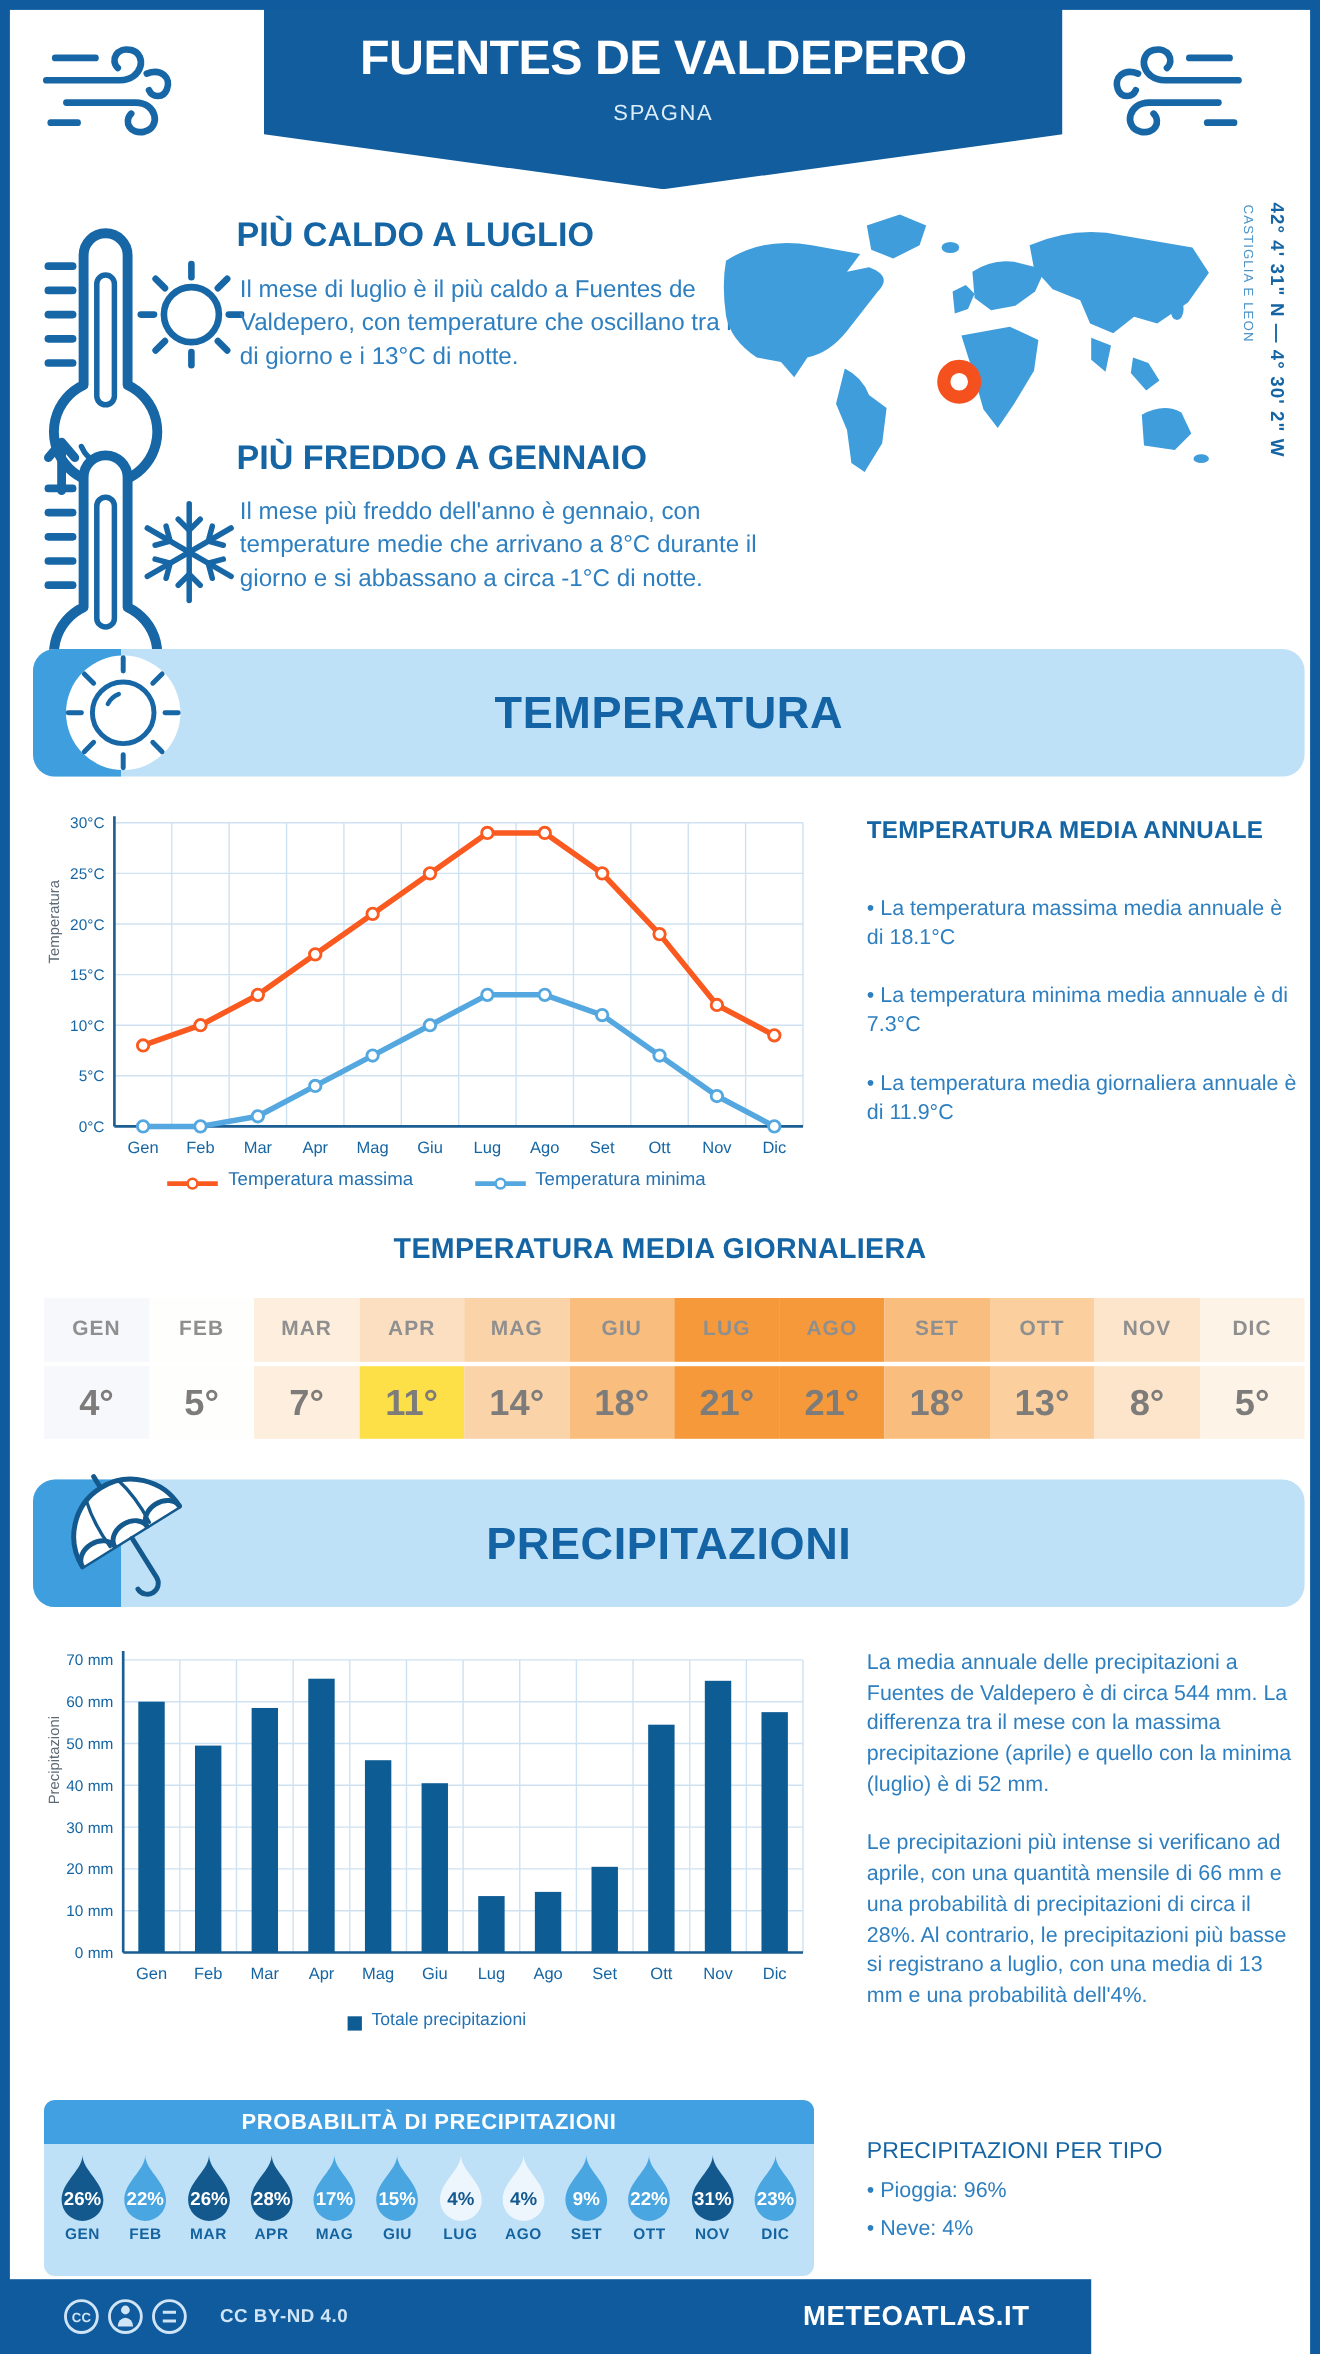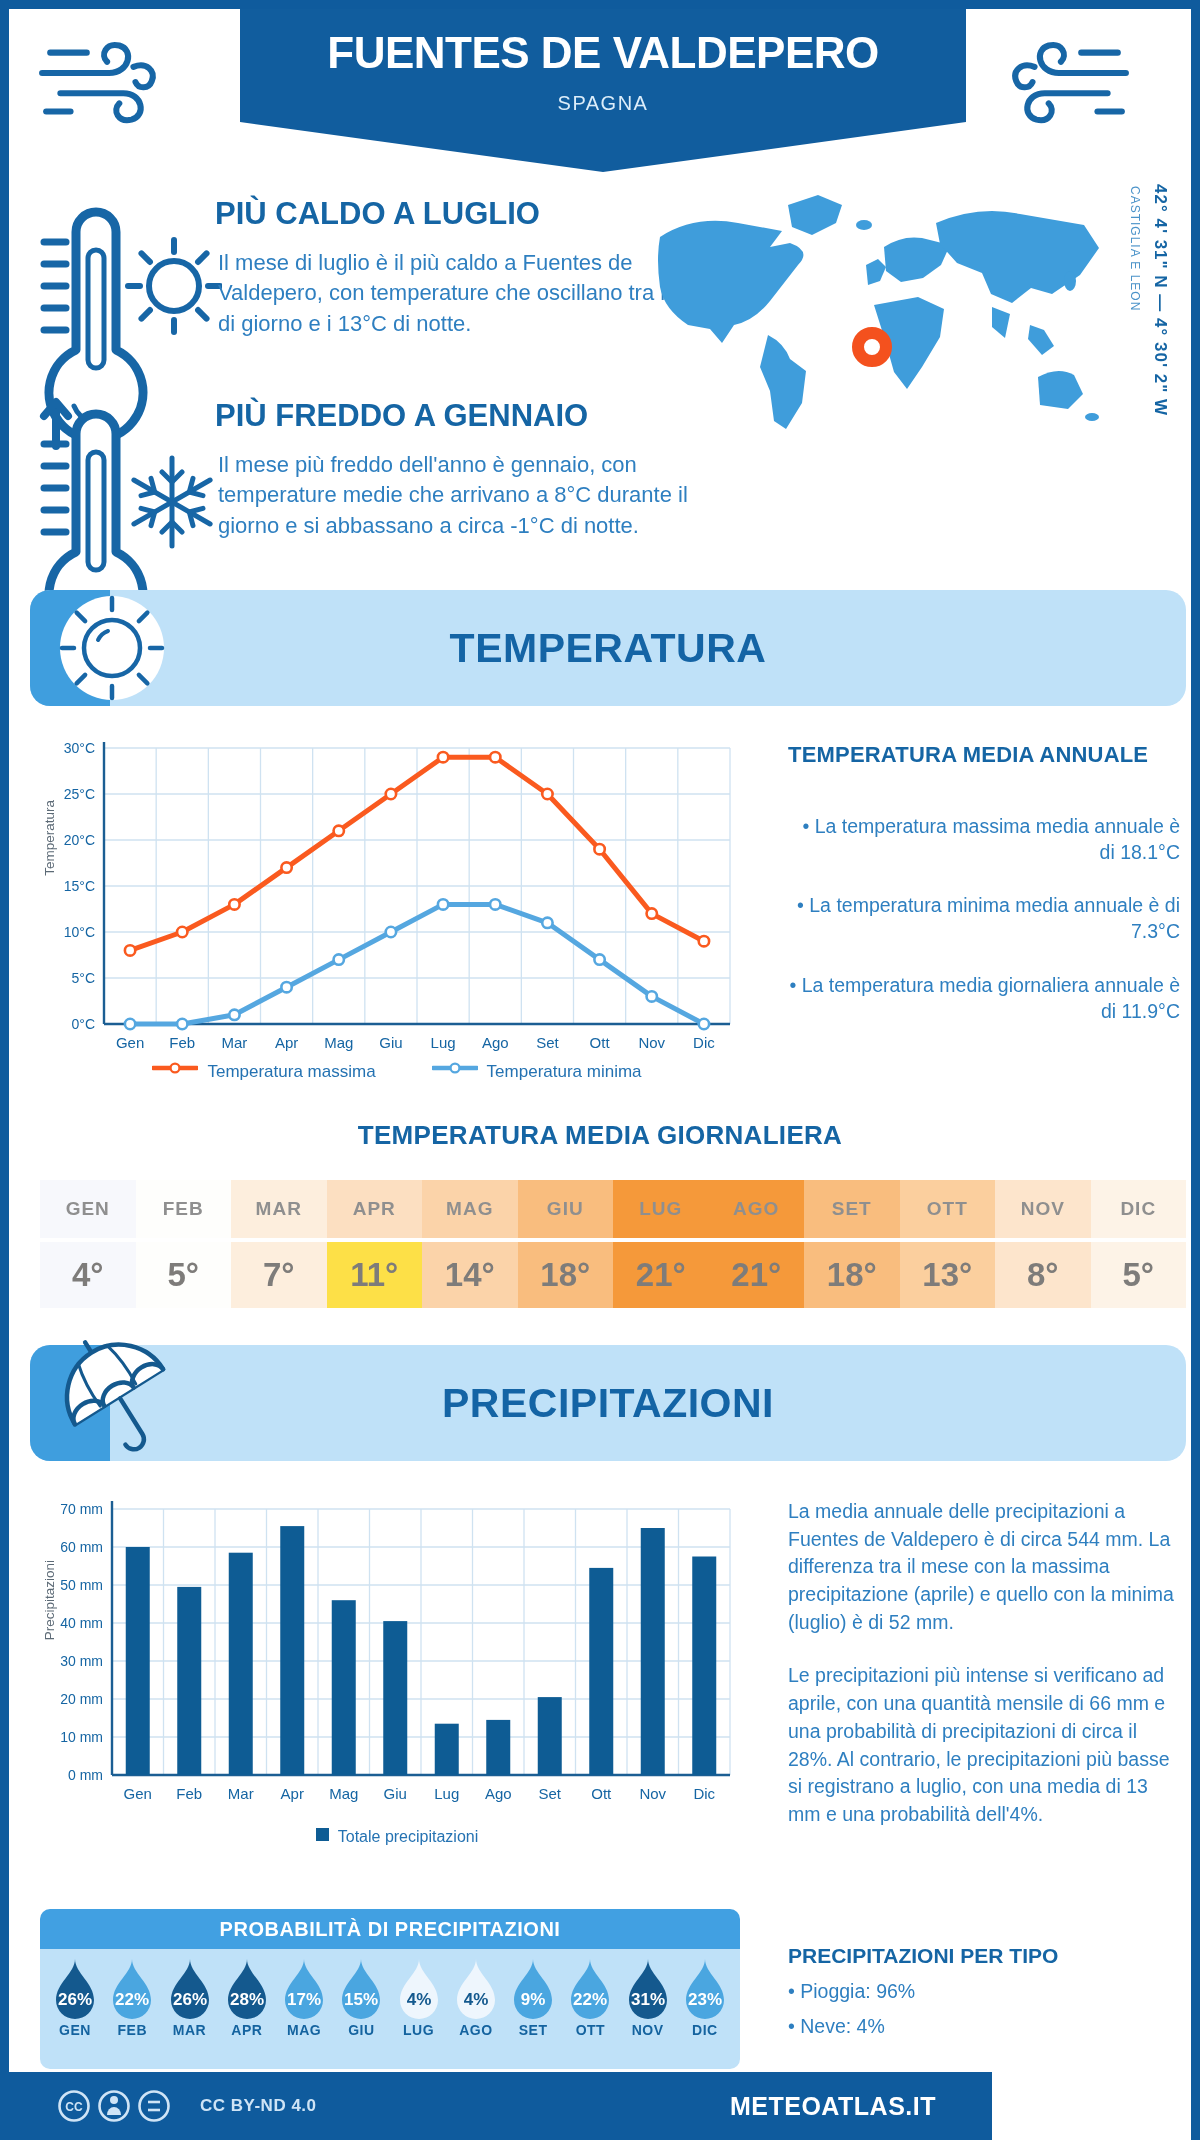--- a/index.html
+++ b/index.html
@@ -43,26 +43,26 @@
   .chartT{position:absolute;left:52px;top:726px;width:690px;height:335px;}
   .chartP{position:absolute;left:52px;top:1478px;width:690px;height:345px;}
   .ylab{position:absolute;writing-mode:vertical-rl;transform:rotate(180deg);font-size:13.5px;color:#5c6a76;}
   .ylabT{left:42px;top:800px;}
   .ylabP{left:42px;top:1560px;}
 
   .legend{position:absolute;display:flex;justify-content:center;align-items:center;gap:56px;
           font-size:17px;color:#2472b2;}
   .legT{left:52px;top:1062px;width:690px;}
   .legP{left:52px;top:1828px;width:690px;font-size:16px;}
-  .legend .it{display:flex;align-items:flex-start;gap:9px;}
+  .legend .it{display:flex;align-items:flex-end;gap:9px;}
   .legsq{display:inline-block;width:13px;height:13px;}
 
   .annual{position:absolute;left:788px;top:742px;width:392px;}
   .annual h3{margin:0;font-size:22px;font-weight:bold;color:#1565a4;letter-spacing:.2px;}
-  .annual p{margin:27px 0 0 0;font-size:19.5px;line-height:1.34;color:#2e7fc0;text-align:right;}
+  .annual p{margin:27px 0 0 0;font-size:19.5px;line-height:1.34;color:#2e7fc0;}
   .annual p:first-of-type{margin-top:45px;}
 
   .dailyTitle{position:absolute;left:0;right:0;top:1120px;text-align:center;font-size:26px;
               font-weight:bold;color:#1565a4;letter-spacing:.3px;}
 
   .mtable{position:absolute;left:40px;top:1180px;width:1146px;display:flex;}
   .mtable .col{flex:1;display:flex;flex-direction:column;}
   .mtable .mh{height:58px;line-height:58px;text-align:center;font-size:19px;font-weight:bold;
               color:#8f8f8f;letter-spacing:1px;margin-bottom:4px;}
   .mtable .mv{height:66px;line-height:66px;text-align:center;font-size:33px;font-weight:bold;color:#7e7c7a;}
@@ -72,21 +72,21 @@
 
   .prob{position:absolute;left:40px;top:1875px;width:700px;}
   .prob .phead{height:40px;line-height:40px;background:#41a0e2;border-radius:10px 10px 0 0;text-align:center;
                font-size:20px;font-weight:bold;color:#fff;letter-spacing:.5px;margin-top:34px;}
   .prob .pbody{height:120px;background:#bfe1f8;border-radius:0 0 10px 10px;display:flex;
                justify-content:space-between;padding:8px 8px 0 8px;box-sizing:border-box;}
   .dropcell{width:54px;display:flex;flex-direction:column;align-items:center;}
   .dropcell .mon{margin-top:1px;font-size:14px;font-weight:bold;color:#14639f;letter-spacing:.5px;}
 
   .ptype{position:absolute;left:788px;top:1944px;width:394px;}
-  .ptype h4{margin:0;font-size:21px;font-weight:bold;color:#1565a4;}
+  .ptype h4{margin:0;font-size:21px;font-weight:normal;color:#1565a4;}
   .ptype p{margin:12px 0 0 0;font-size:19.5px;color:#2e7fc0;}
 
   .footer{position:absolute;left:0;top:2072px;width:992px;height:68px;background:#0f5b9d;z-index:70;
           display:flex;align-items:center;justify-content:space-between;padding:0 56px;box-sizing:border-box;}
   .fleft{display:flex;align-items:center;gap:14px;}
   .flicense{font-size:17px;font-weight:bold;color:#cfe4f6;letter-spacing:.5px;}
   .fsite{font-size:25px;font-weight:bold;color:#fff;letter-spacing:.5px;}
 
   svg text{font-family:"Liberation Sans",sans-serif;}
 </style>

